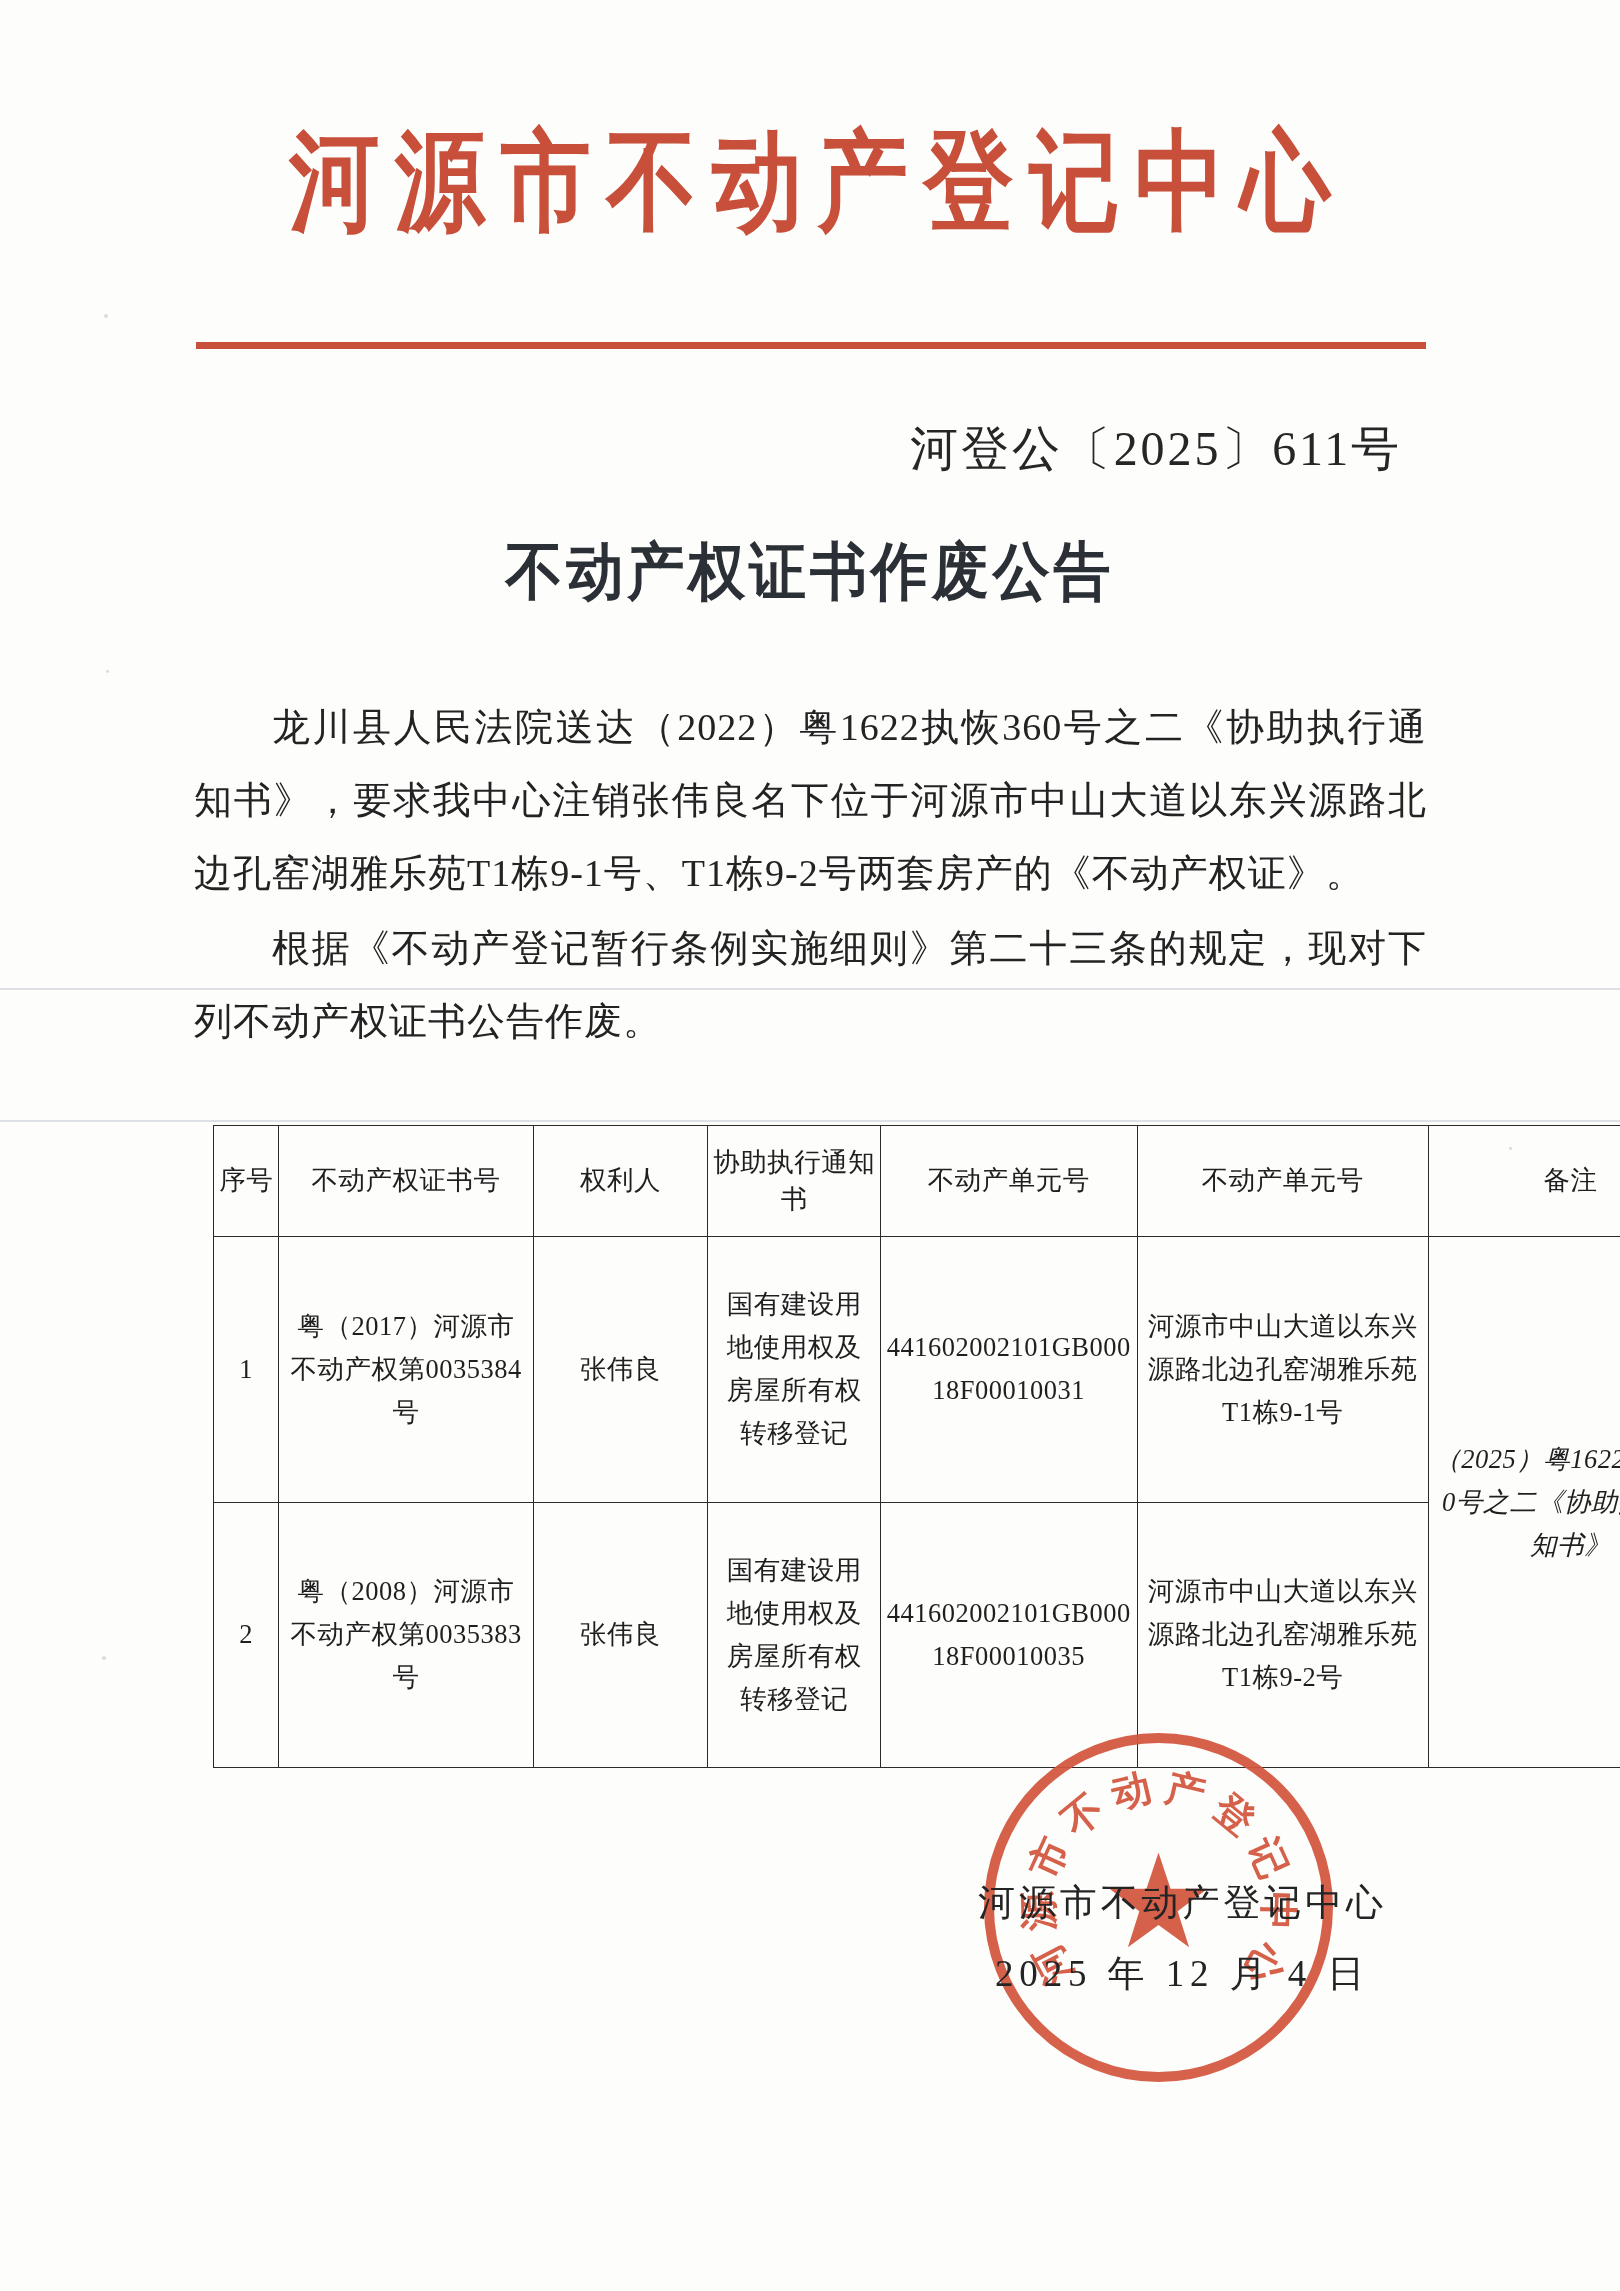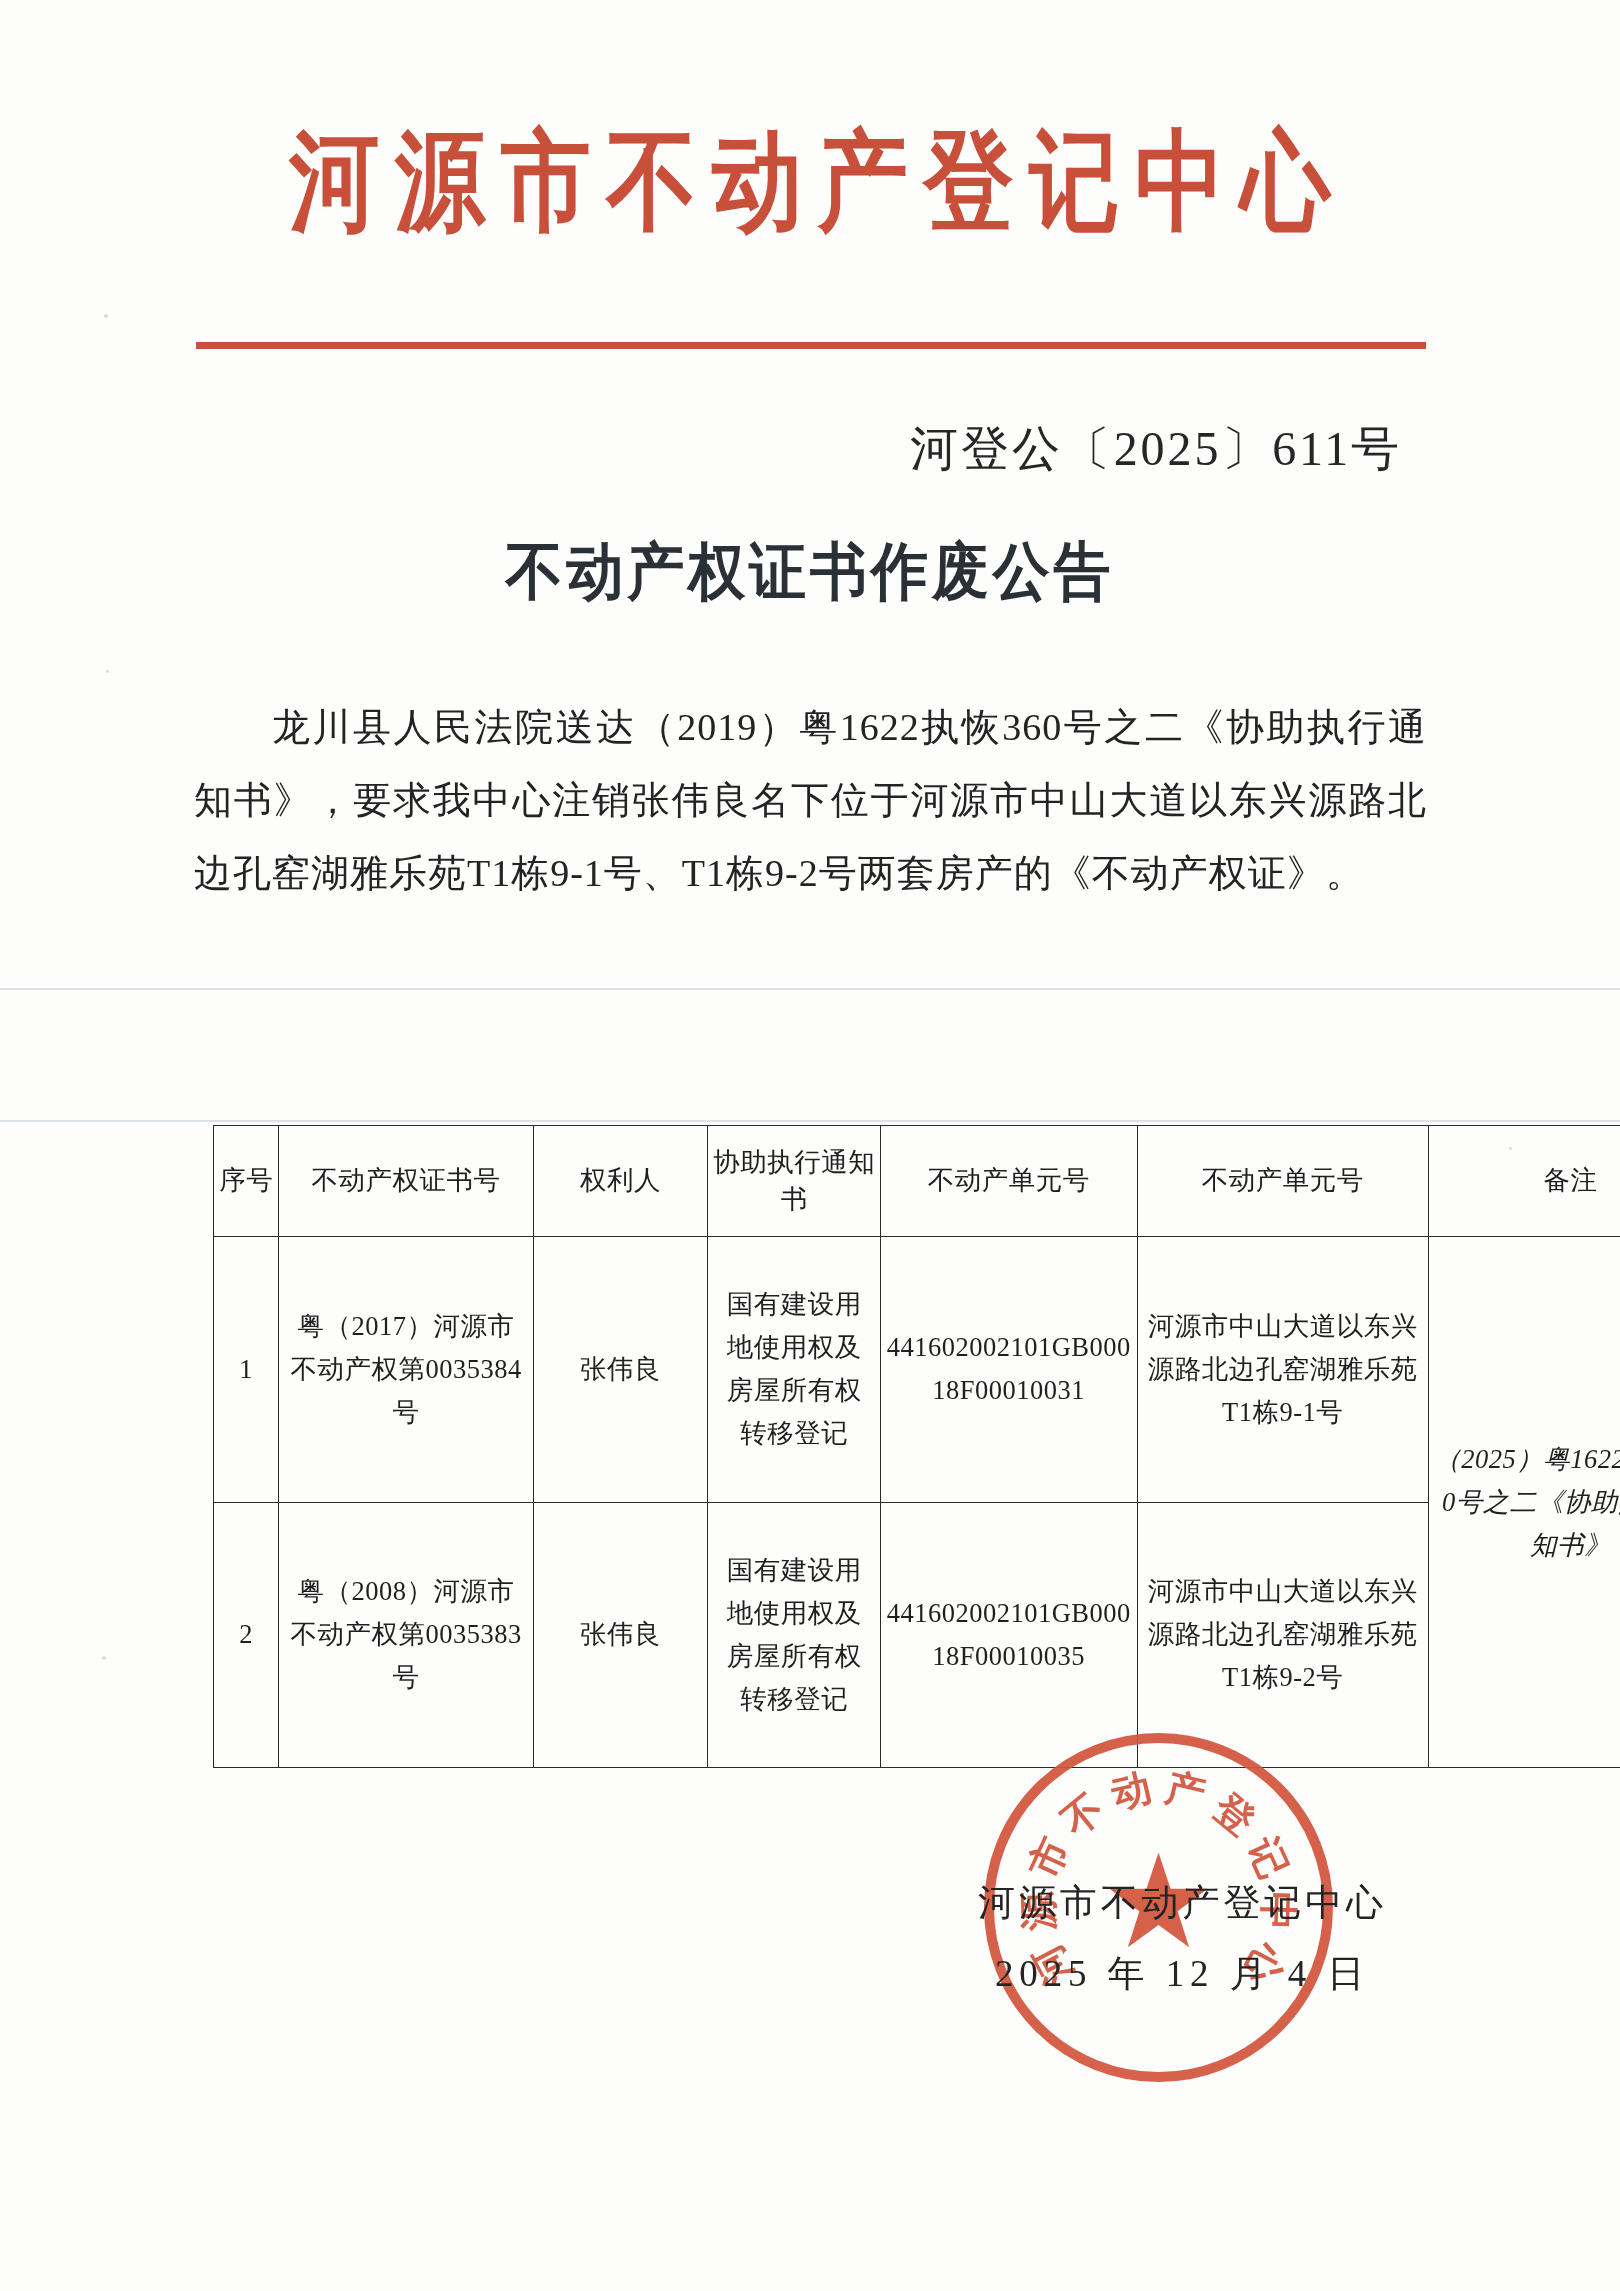--- a/index.html
+++ b/index.html
@@ -237,21 +237,22 @@
   <div class="letterhead">
     <div class="letterhead-title">河源市不动产登记中心</div>
   </div>
   <div class="letterhead-rule"></div>
 
   <div class="doc-number">河登公〔2025〕611号</div>
 
   <div class="headline">不动产权证书作废公告</div>
 
   <div class="body-text">
-    <p>龙川县人民法院送达（2019）粤1622执恢360号之二《协助执行通知书》，要求我中心注销张伟良名下位于河源市中山大道以东兴源路北边孔窑湖雅乐苑T1栋9-1号、T1栋9-2号两套房产的《不动产权证》。</p>
+    <p>龙川县人民法院送达（2022）粤1622执恢360号之二《协助执行通知书》，要求我中心注销张伟良名下位于河源市中山大道以东兴源路北边孔窑湖雅乐苑T1栋9-1号、T1栋9-2号两套房产的《不动产权证》。</p>
+    <p>根据《不动产登记暂行条例实施细则》第二十三条的规定，现对下列不动产权证书公告作废。</p>
   </div>
 
   <div class="table-wrap">
     <table class="notice-table">
       <colgroup>
         <col class="c-seq">
           <col class="c-cert">
           <col class="c-owner">
           <col class="c-type">
         <col class="c-unit">

